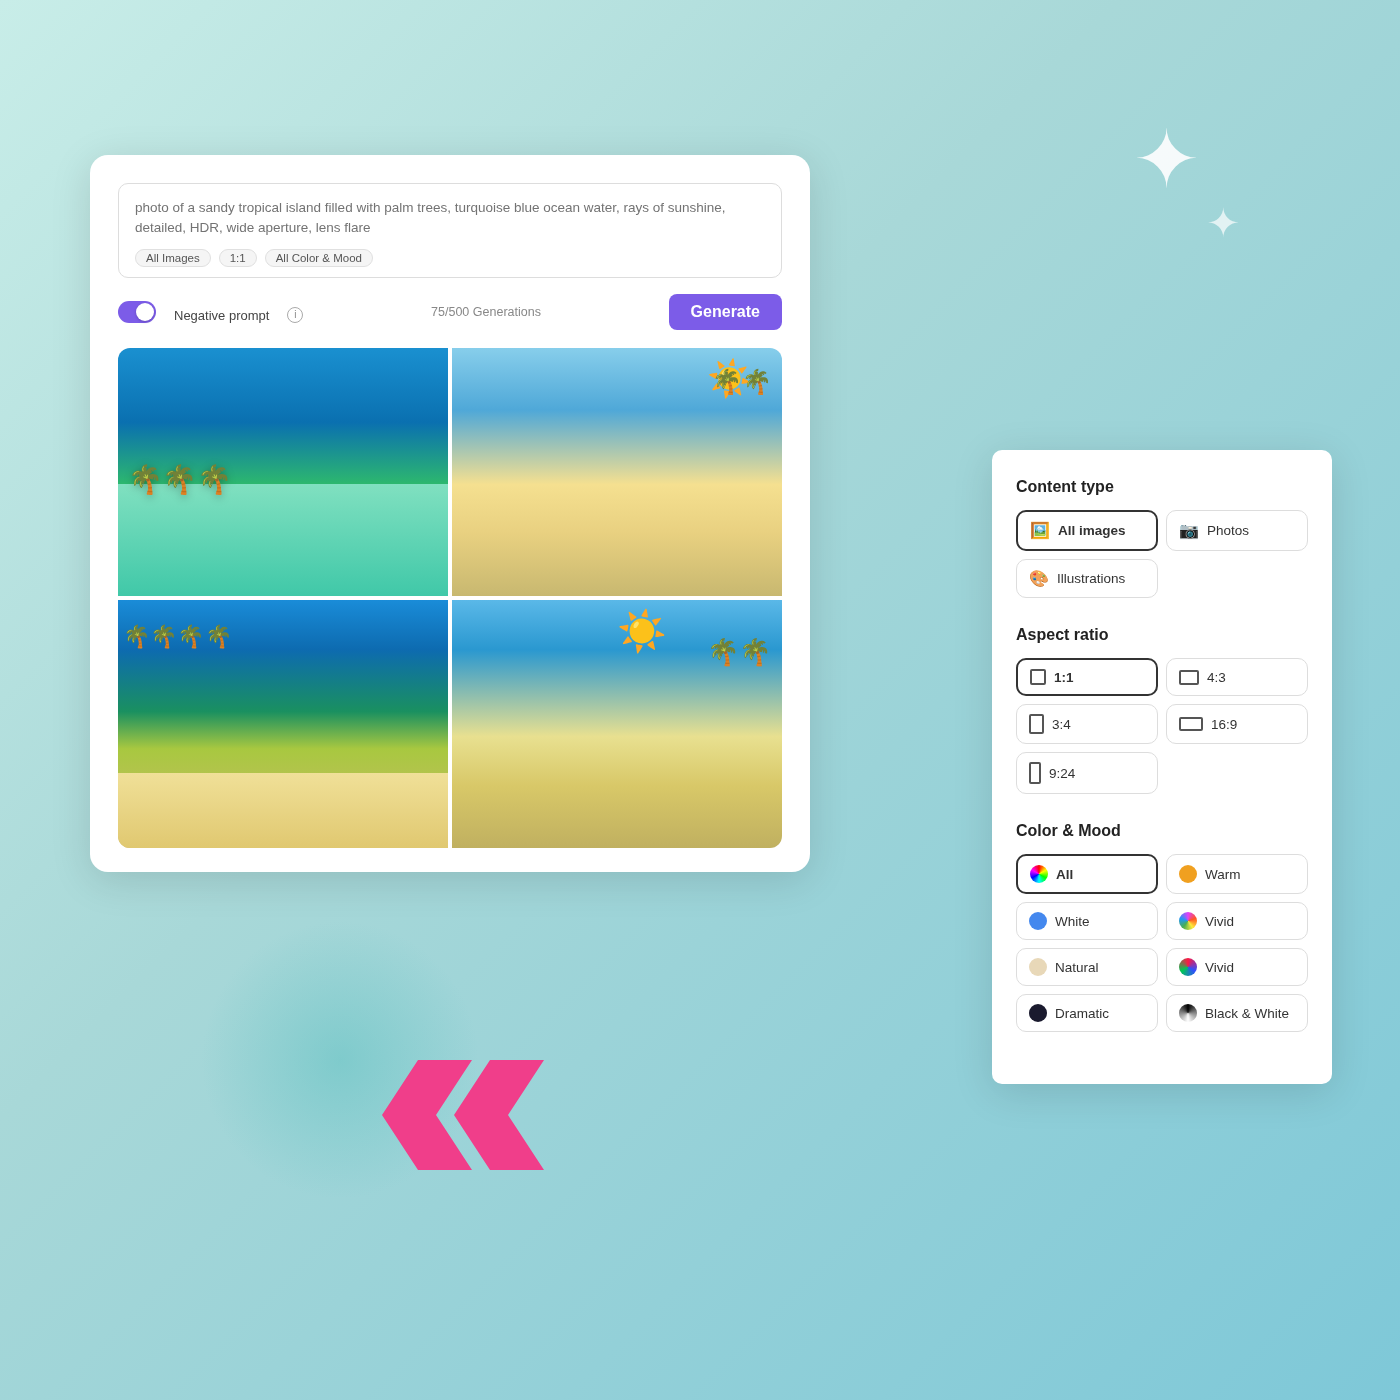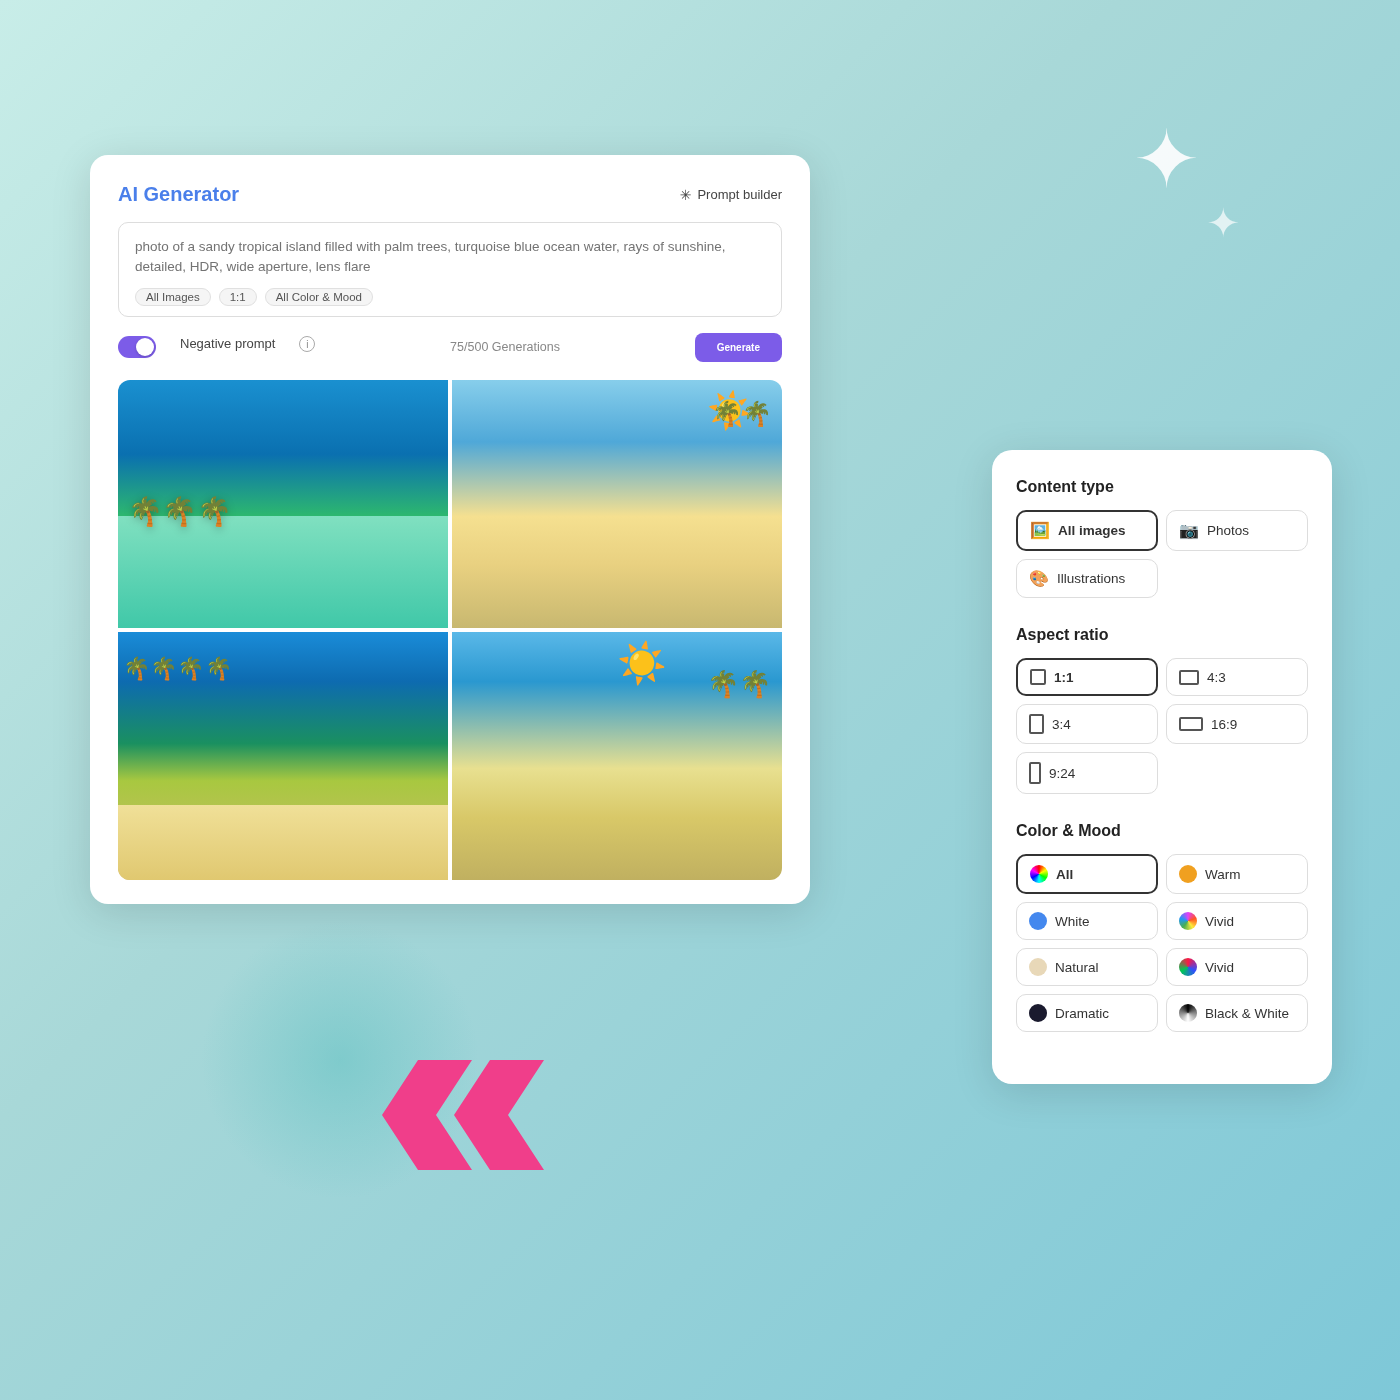--- a/index.html
+++ b/index.html
@@ -134,22 +134,22 @@
     }
 
     .controls-row {
       display: flex;
       align-items: center;
       justify-content: space-between;
       margin-bottom: 18px;
     }
     .negative-prompt-group {
       display: flex;
-      align-items: flex-start;
-      gap: 24px;
+      align-items: flex-end;
+      gap: 18px;
     }
     .toggle {
       width: 38px;
       height: 22px;
       background: #7c5ce8;
       border-radius: 11px;
       position: relative;
       cursor: pointer;
     }
     .toggle-knob {
@@ -181,21 +181,21 @@
     .generations-text {
       font-size: 12.5px;
       color: #888;
     }
     .generate-btn {
       background: #7c5ce8;
       color: white;
       border: none;
       border-radius: 8px;
       padding: 9px 22px;
-      font-size: 10px;
+      font-size: 16px;
       font-weight: 600;
       cursor: pointer;
     }
 
     
     .image-grid {
       display: grid;
       grid-template-columns: 1fr 1fr;
       grid-template-rows: 1fr 1fr;
       gap: 4px;
@@ -287,21 +287,21 @@
       font-size: 26px;
     }
 
     
     .panel-card {
       position: absolute;
       top: 450px;
       right: 68px;
       width: 340px;
       background: white;
-      border-radius: 20px;
+      border-radius: 10px;
       box-shadow: 0 8px 40px rgba(0,0,0,0.13);
       padding: 28px 24px 24px 24px;
     }
 
     .section-title {
       font-size: 16px;
       font-weight: 700;
       color: #222;
       margin-bottom: 14px;
     }
@@ -369,27 +369,20 @@
 
 <div class="sparkle">✦</div>
 <div class="sparkle-sm">✦</div>
 
 <div class="chevrons">
   <div class="chevron"></div>
   <div class="chevron"></div>
 </div>
 
 <div class="generator-card">
-  <div class="card-header">
-    <span class="card-title">AI Generator</span>
-    <button class="prompt-builder-btn">
-      <span class="prompt-builder-icon">✳</span>
-      <span>Prompt builder</span>
-    </button>
-  </div>
 
   <div class="prompt-box">
     <div class="prompt-text">photo of a sandy tropical island filled with palm trees, turquoise blue ocean water, rays of sunshine, detailed, HDR, wide aperture, lens flare</div>
     <div class="prompt-tags">
       <span class="tag">All Images</span>
       <span class="tag">1:1</span>
       <span class="tag">All Color &amp; Mood</span>
     </div>
   </div>
 

